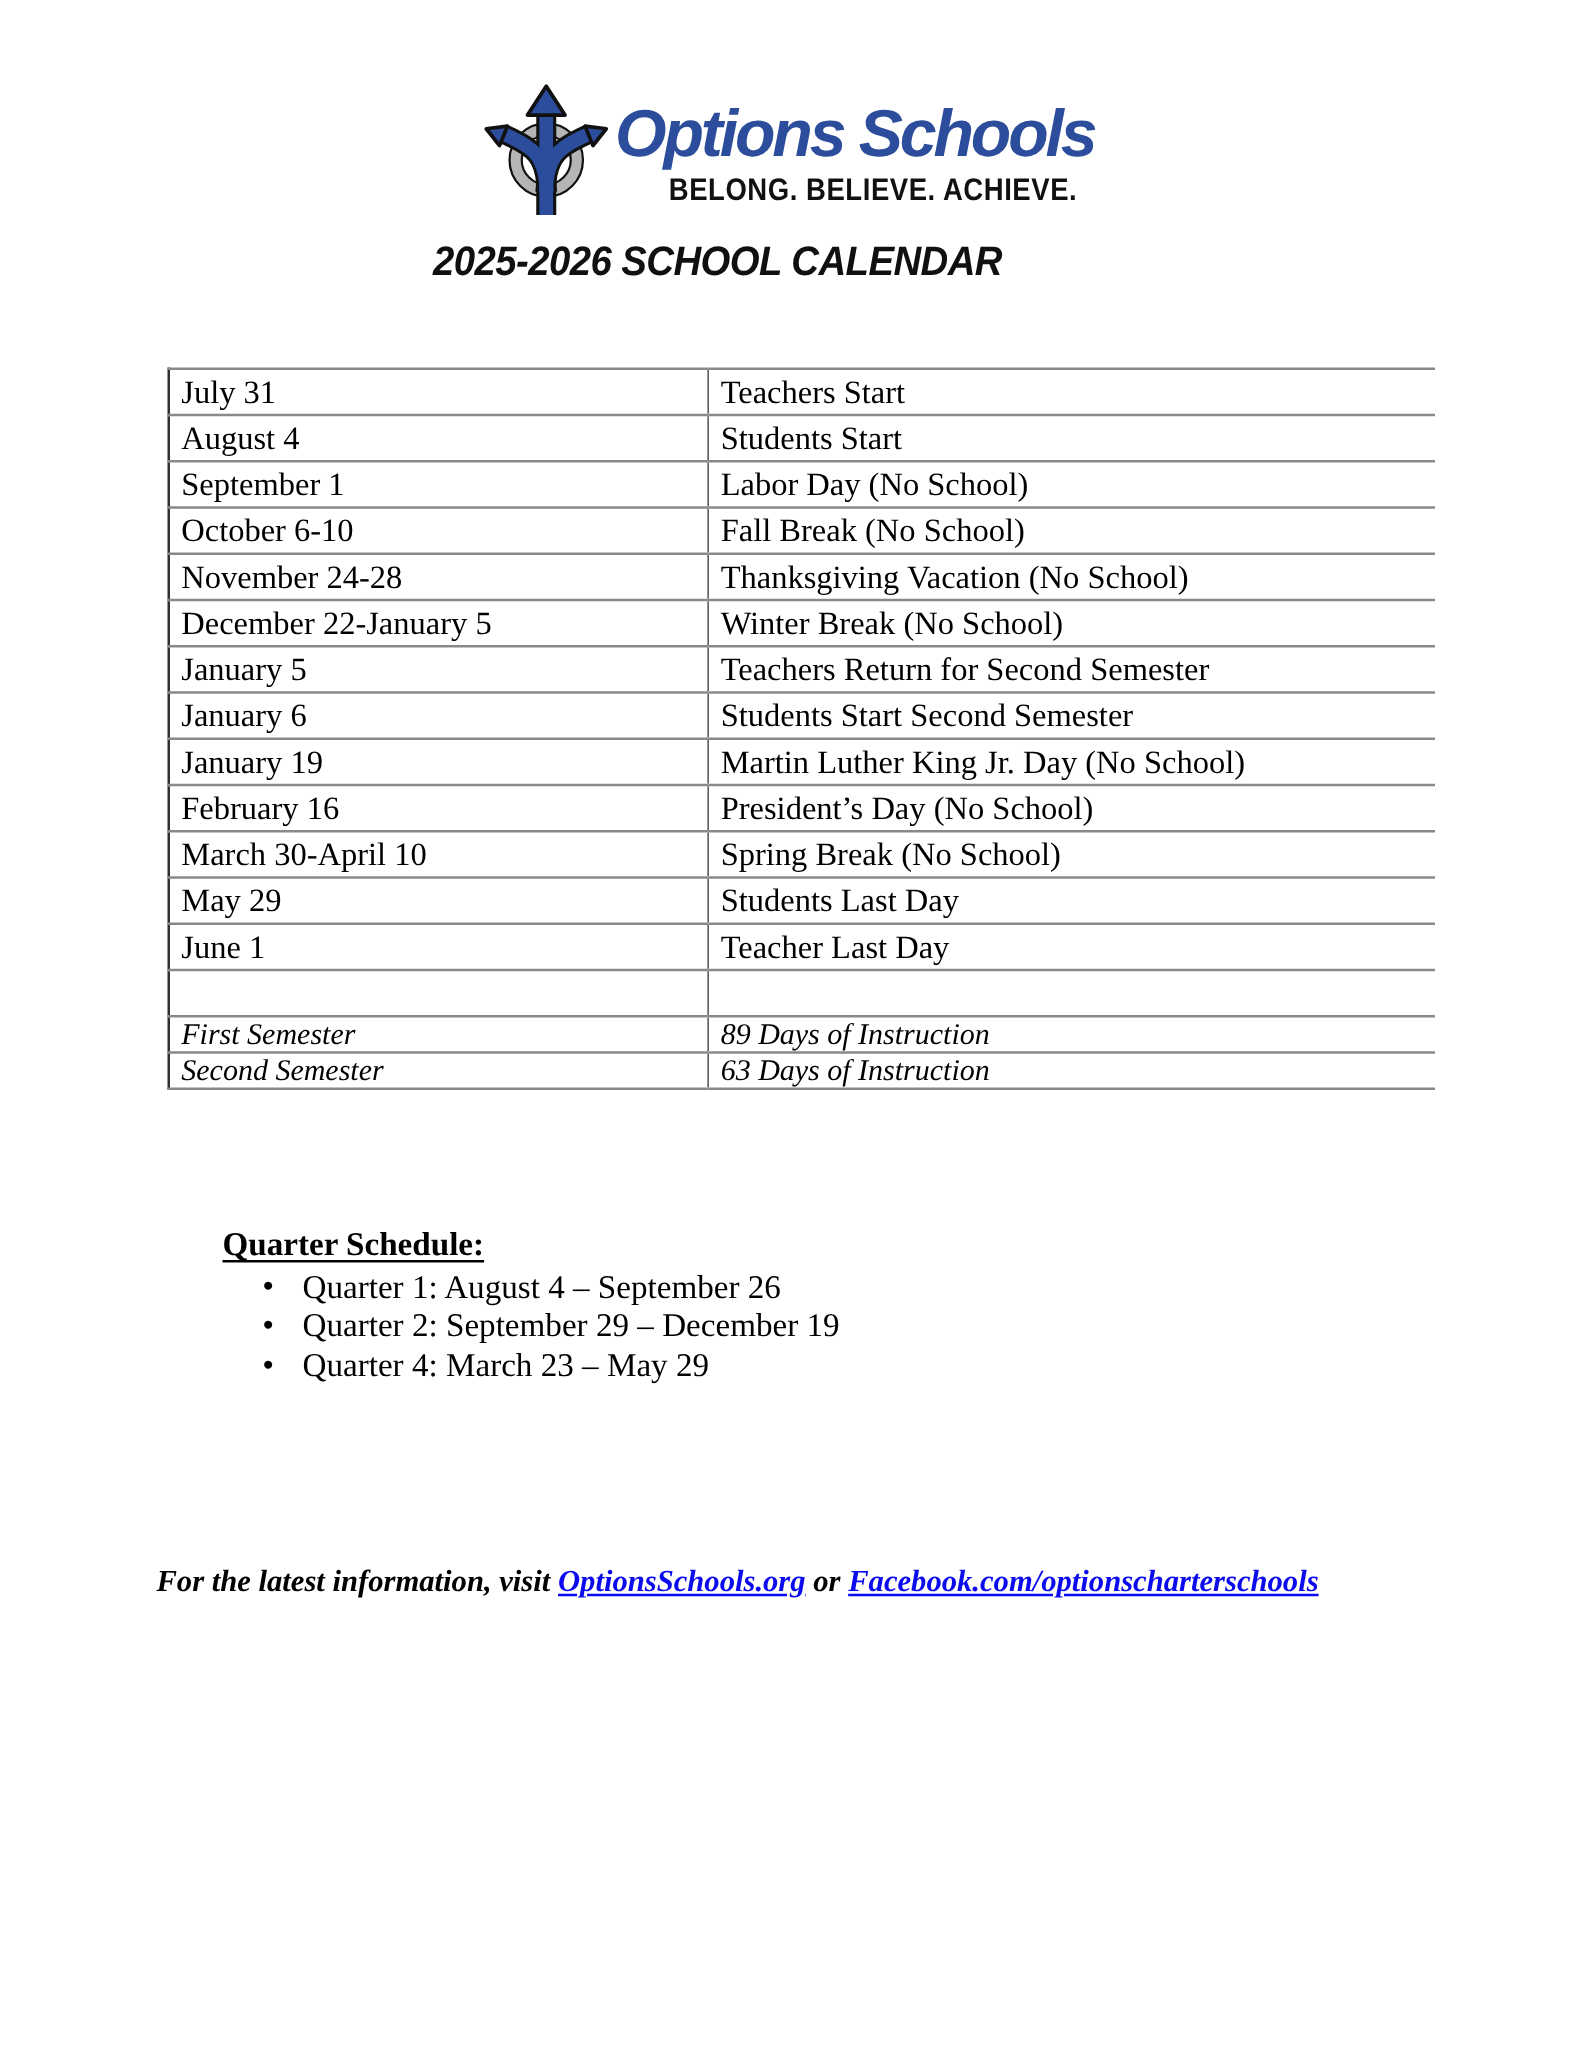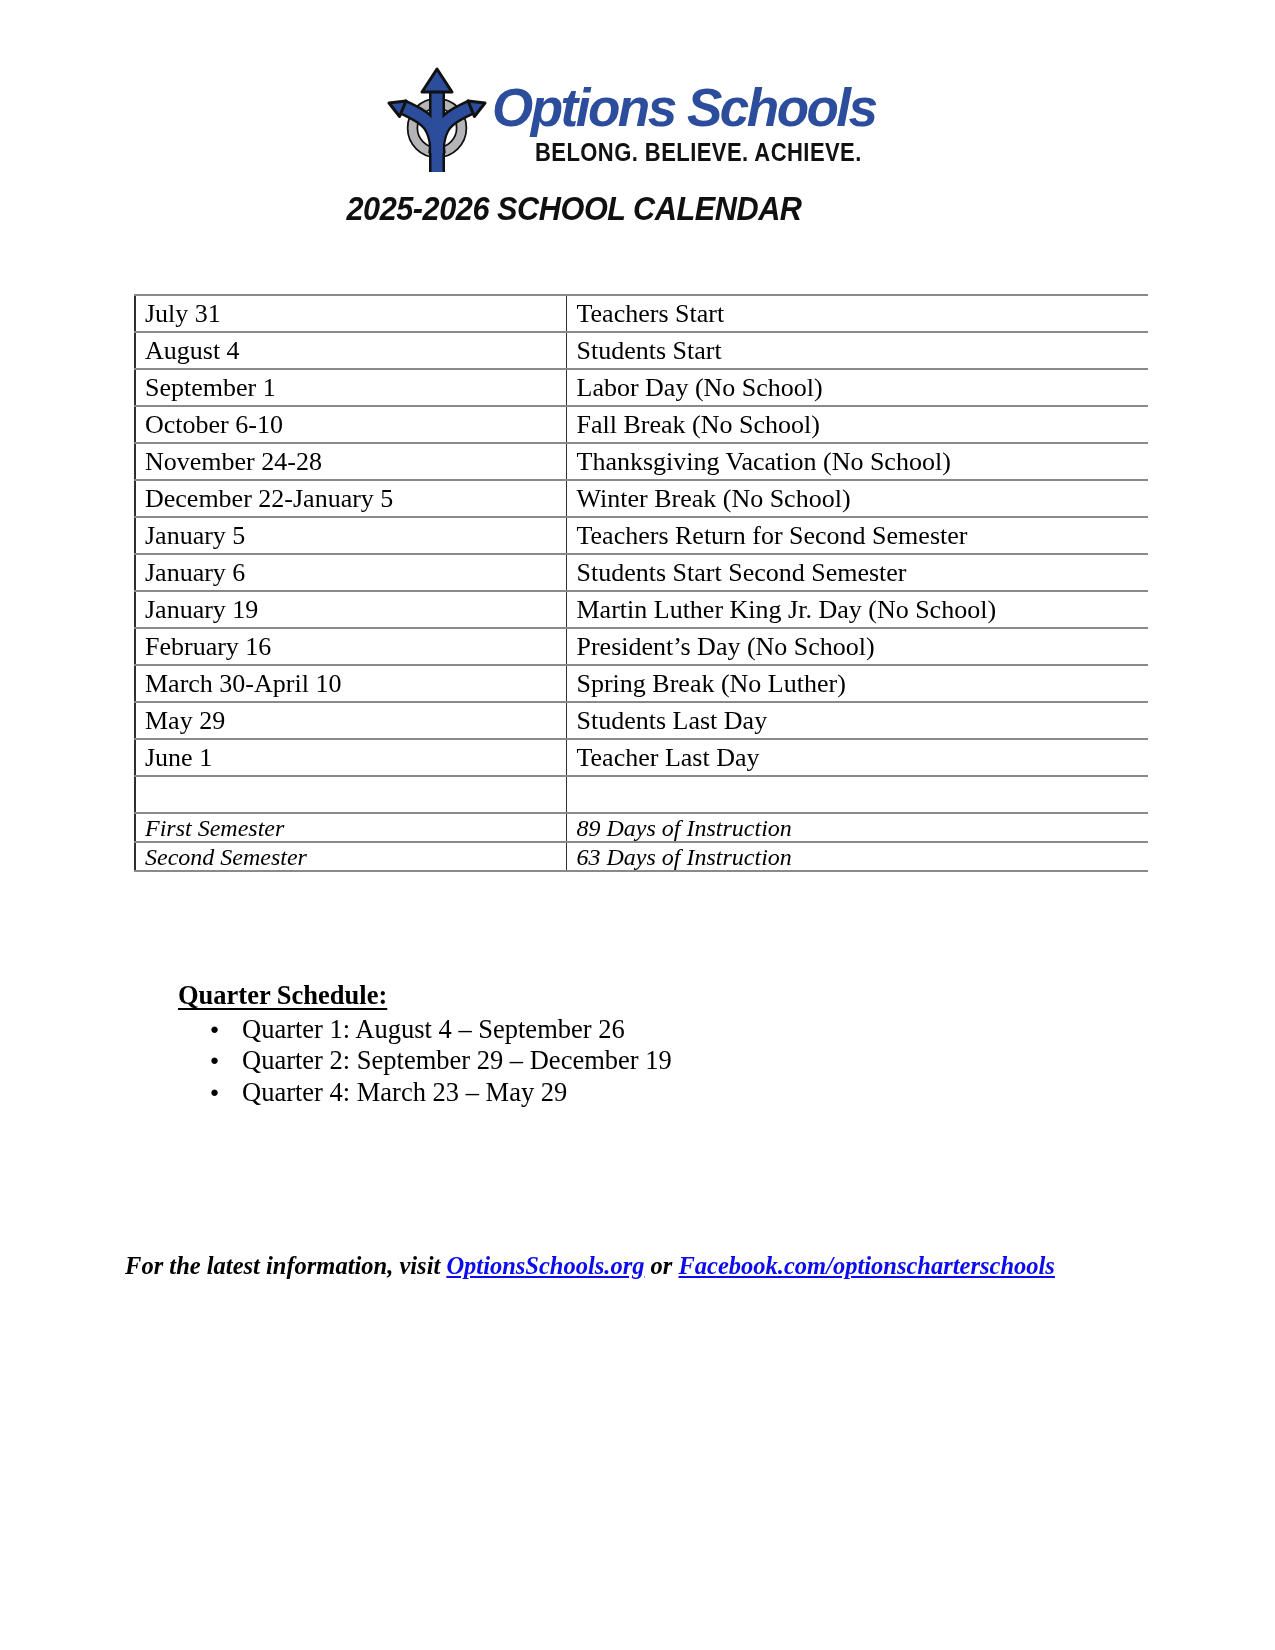--- a/index.html
+++ b/index.html
@@ -240,21 +240,21 @@
           <td class="event-cell">Martin Luther King Jr. Day (No School)</td>
         </tr>
 
         <tr class="date-row">
           <td class="date-cell">February 16</td>
           <td class="event-cell">President’s Day (No School)</td>
         </tr>
 
         <tr class="date-row">
           <td class="date-cell">March 30-April 10</td>
-          <td class="event-cell">Spring Break (No Luther)</td>
+          <td class="event-cell">Spring Break (No School)</td>
         </tr>
 
 
         <tr class="date-row">
           <td class="date-cell">May 29</td>
           <td class="event-cell">Students Last Day</td>
         </tr>
 
         <tr class="date-row">
           <td class="date-cell">June 1</td>

